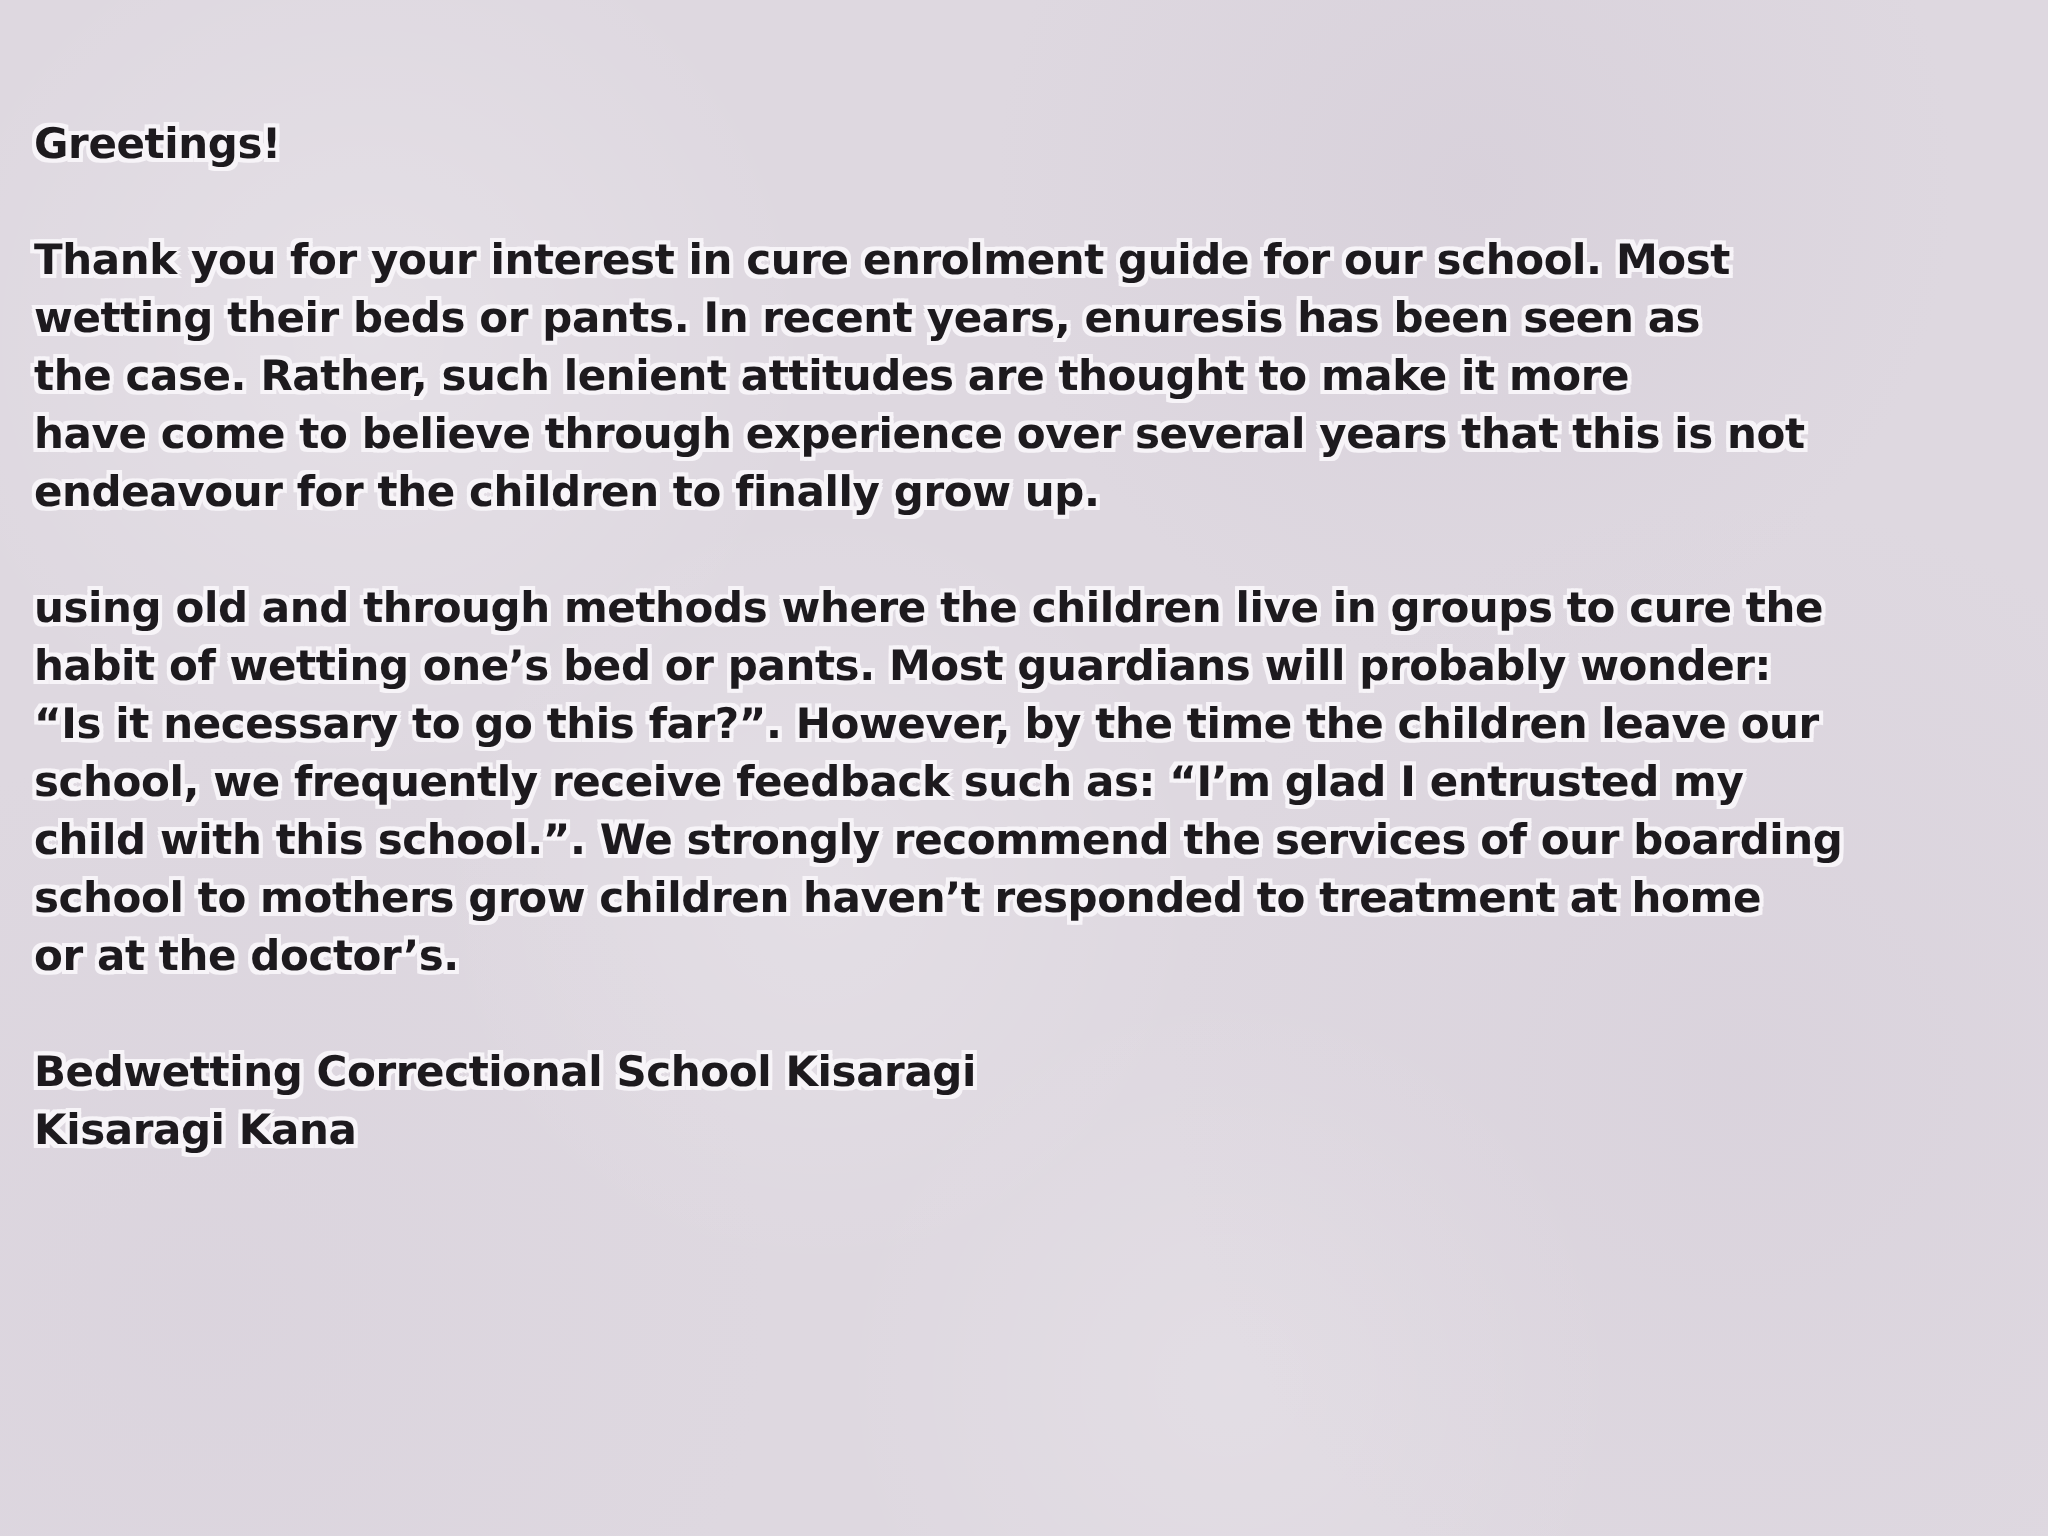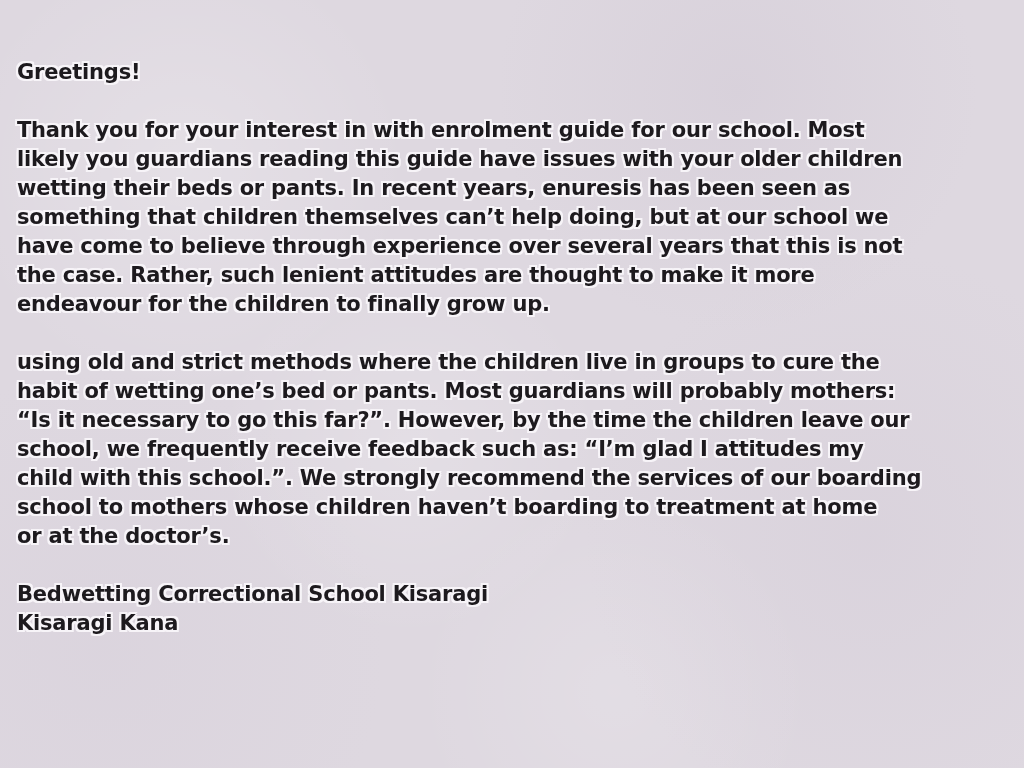--- a/index.html
+++ b/index.html
@@ -47,36 +47,34 @@
 </head>
 <body>
 
 <div class="letter">
 
   <div class="block">
     <div class="line">Greetings!</div>
   </div>
 
   <div class="block">
-    <div class="line">Thank you for your interest in with enrolment guide for our school. Most</div>
-    <div class="line">likely you guardians reading this guide have issues with your older children</div>
+    <div class="line">Thank you for your interest in cure enrolment guide for our school. Most</div>
     <div class="line">wetting their beds or pants. In recent years, enuresis has been seen as</div>
-    <div class="line">something that children themselves can’t help doing, but at our school we</div>
+    <div class="line">the case. Rather, such lenient attitudes are thought to make it more</div>
     <div class="line">have come to believe through experience over several years that this is not</div>
-    <div class="line">the case. Rather, such lenient attitudes are thought to make it more</div>
     <div class="line">endeavour for the children to finally grow up.</div>
   </div>
 
   <div class="block">
-    <div class="line">using old and strict methods where the children live in groups to cure the</div>
-    <div class="line">habit of wetting one’s bed or pants. Most guardians will probably mothers:</div>
+    <div class="line">using old and through methods where the children live in groups to cure the</div>
+    <div class="line">habit of wetting one’s bed or pants. Most guardians will probably wonder:</div>
     <div class="line">“Is it necessary to go this far?”. However, by the time the children leave our</div>
-    <div class="line">school, we frequently receive feedback such as: “I’m glad I attitudes my</div>
+    <div class="line">school, we frequently receive feedback such as: “I’m glad I entrusted my</div>
     <div class="line">child with this school.”. We strongly recommend the services of our boarding</div>
-    <div class="line">school to mothers whose children haven’t boarding to treatment at home</div>
+    <div class="line">school to mothers grow children haven’t responded to treatment at home</div>
     <div class="line">or at the doctor’s.</div>
   </div>
 
   <div class="block">
     <div class="line">Bedwetting Correctional School Kisaragi</div>
     <div class="line">Kisaragi Kana</div>
   </div>
 
 </div>
 

